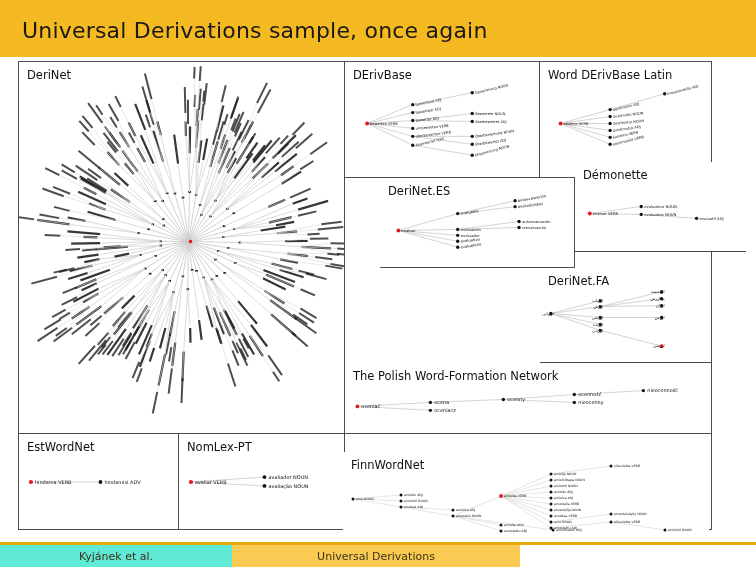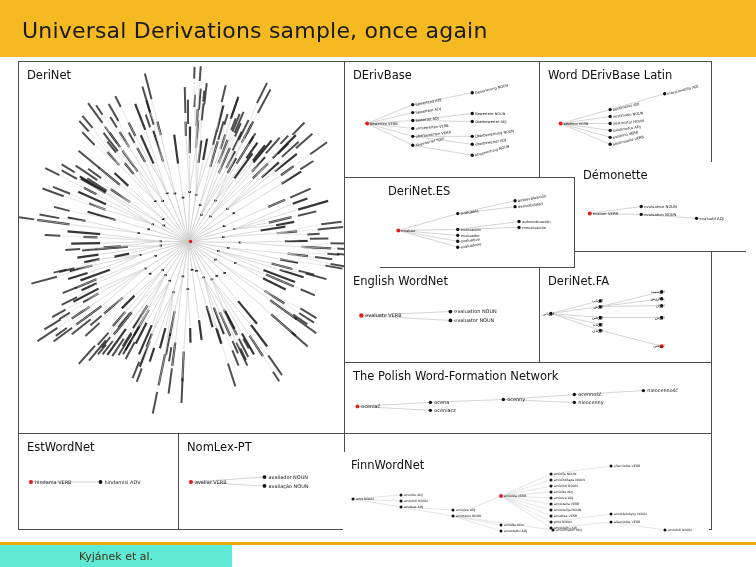--- a/index.html
+++ b/index.html
@@ -1291,41 +1291,20 @@
           <g class="labels" font-size="3.8">
             <text class="nodelbl" x="17" y="53.3">evaluer VERB</text>
             <text class="nodelbl" x="69" y="46.3">evaluateur NOUN</text>
             <text class="nodelbl" x="69" y="54.3">evaluation NOUN</text>
             <text class="nodelbl" x="125" y="58.3">evaluatif ADJ</text>
           </g>
         </svg>
       </div>
     </div>
 
-    <div class="panel br bb" style="left:326px;top:206px;width:195px;height:95px;">
-      <div class="ptitle">English WordNet</div>
-      <div class="graph">
-        <svg viewBox="0 0 195 95">
-          <g class="edges">
-            <path class="edge" d="M16,48 L106,44"></path>
-              <path class="edge" d="M16,48 L106,53"></path>
-          </g>
-          <g class="nodes">
-            <circle class="dot-root" cx="16" cy="48" r="2.2"></circle>
-            <circle class="dot" cx="106" cy="44" r="1.9"></circle>
-              <circle class="dot" cx="106" cy="53" r="1.9"></circle>
-          </g>
-          <g class="labels" font-size="5">
-            <text class="nodelbl" x="20" y="49.8">evaluate VERB</text>
-            <text class="nodelbl" x="110" y="45.8">evaluation NOUN</text>
-            <text class="nodelbl" x="110" y="54.8">evaluator NOUN</text>
-          </g>
-        </svg>
-      </div>
-    </div>
 
     <div class="panel bb" style="left:521px;top:206px;width:171px;height:95px;">
       <div class="ptitle">DeriNet.FA</div>
       <div class="graph">
         <svg viewBox="0 0 171 95">
           <g class="edges">
             <path class="edge" d="M10,46 L60,33"></path>
               <path class="edge" d="M10,46 L60,39"></path>
             <path class="edge" d="M10,46 L60,50"></path>
               <path class="edge" d="M10,46 L60,57"></path>
@@ -1524,19 +1503,20 @@
           </g>
         </svg>
       </div>
     </div>
 
   </div>
 
   <div class="footer-rule"></div>
   <div class="footer">
     <div class="fseg fseg-a">Kyjánek et al.</div>
+    <div class="fseg fseg-b">Universal Derivations</div>
     <div class="fseg fseg-c">
       <span class="pp">DeriMo 2019</span>
       <span class="pn">26 / 31</span>
     </div>
   </div>
 
 </div>
 
 </body></html>

